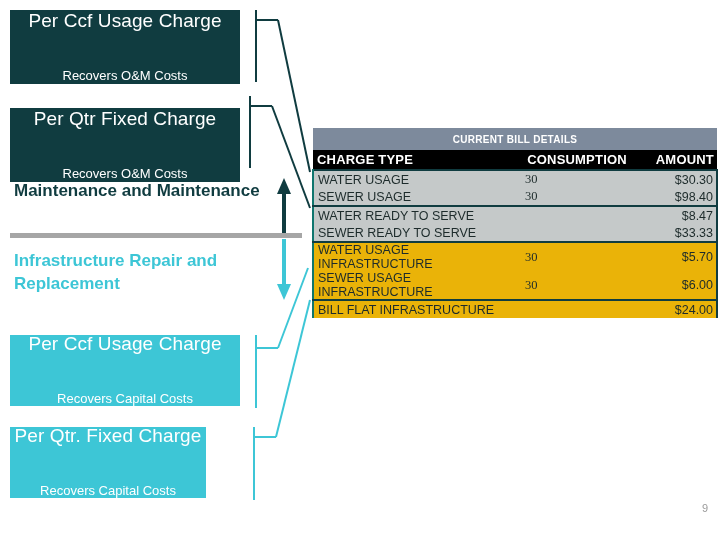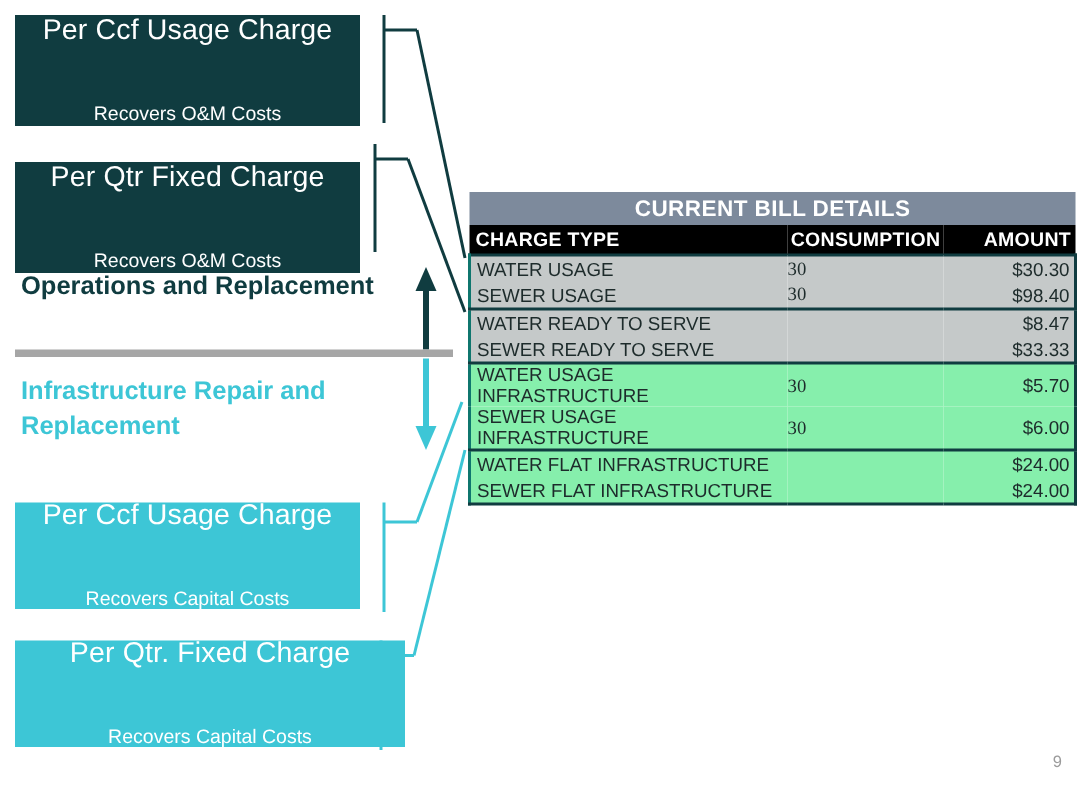--- a/index.html
+++ b/index.html
@@ -43,21 +43,21 @@
     line-height: 1.1;
     margin-top: 7px;
     white-space: nowrap;
   }
   .box-dark { background: #103C40; }
   .box-cyan { background: #3DC6D6; }
 
   #box-om-usage   { left: 10px; top: 10px;  width: 230px; height: 74px; }
   #box-om-fixed   { left: 10px; top: 108px;  width: 230px; height: 74px; }
   #box-cap-usage  { left: 10px; top: 335px; width: 230px; height: 71px; }
-  #box-cap-fixed  { left: 10px; top: 427px; width: 260px; height: 71px; }
+  #box-cap-fixed  { left: 10px; top: 427px; width: 196px; height: 71px; }
 
   
   .cat-label {
     position: absolute;
     font-size: 17px;
     font-weight: bold;
     line-height: 1.35;
     width: 270px;
   }
   #cat-om  { left: 14px; top: 180px; color: #103C40; }
@@ -90,21 +90,21 @@
     table-layout: fixed;
     font-size: 12.5px;
   }
   #bill-table td, #bill-table th {
     padding: 0;
     margin: 0;
   }
   .tbl-title {
     background: #7d8a9c;
     color: #ffffff;
-    font-size: 15px;
+    font-size: 10px;
     font-weight: bold;
     text-align: center;
     height: 22px;
     letter-spacing: 0.3px;
   }
   .tbl-head th {
     background: #000000;
     color: #ffffff;
     font-size: 13px;
     font-weight: bold;
@@ -120,21 +120,21 @@
     color: #1d2b2b;
     font-size: 12.5px;
     border-left: 2px solid #0f766e;
     border-right: 2px solid #103C40;
   }
   .td-type { text-align: left;  padding-left: 4px !important; border-right: none !important; }
   .td-cons { border-left: none !important; border-right: none !important; font-family: Liberation Serif, serif; }
   .td-amt  { text-align: right; padding-right: 3px !important; border-left: none !important; }
 
   tr.row-gray td { background: #c5c9c9; }
-  tr.row-cyan td { background: #86efac; }
+  tr.row-cyan td { background: #eab308; }
   tr.grp-top td    { border-top: 2px solid #103C40; }
   tr.grp-bottom td { border-bottom: 2px solid #103C40; }
 
   
   #page-number {
     position: absolute;
     right: 12px;
     bottom: 26px;
     font-size: 11px;
     color: #9b9b9b;
@@ -195,21 +195,21 @@
   <div id="box-cap-usage" class="charge-box box-cyan">
     <div class="cb-title">Per Ccf Usage Charge</div>
     <div class="cb-sub">Recovers Capital Costs</div>
   </div>
 
   <div id="box-cap-fixed" class="charge-box box-cyan">
     <div class="cb-title">Per Qtr. Fixed Charge</div>
     <div class="cb-sub">Recovers Capital Costs</div>
   </div>
 
-  <div id="cat-om" class="cat-label">Operations and Replacement</div>
+  <div id="cat-om" class="cat-label">Maintenance and Maintenance</div>
 
   <div id="divider-line"></div>
 
   <div id="cat-irr" class="cat-label">Infrastructure Repair and Replacement</div>
 
   <table id="bill-table">
     <colgroup>
       <col style="width:212px">
       <col style="width:104px">
       <col style="width:88px">
@@ -249,27 +249,22 @@
           <td class="td-type">WATER USAGE INFRASTRUCTURE</td>
           <td class="td-cons">30</td>
           <td class="td-amt">$5.70</td>
         </tr>
         <tr class="row-cyan grp-bottom">
           <td class="td-type">SEWER USAGE INFRASTRUCTURE</td>
           <td class="td-cons">30</td>
           <td class="td-amt">$6.00</td>
         </tr>
         <tr class="row-cyan grp-top">
-          <td class="td-type">WATER FLAT INFRASTRUCTURE</td>
+          <td class="td-type">BILL FLAT INFRASTRUCTURE</td>
           <td class="td-cons"></td>
           <td class="td-amt">$24.00</td>
         </tr>
-        <tr class="row-cyan grp-bottom">
-          <td class="td-type">SEWER FLAT INFRASTRUCTURE</td>
-          <td class="td-cons"></td>
-          <td class="td-amt">$24.00</td>
-        </tr>
       </tbody>
   </table>
 
   <div id="page-number">9</div>
 
 </div>
 
 </body></html>

